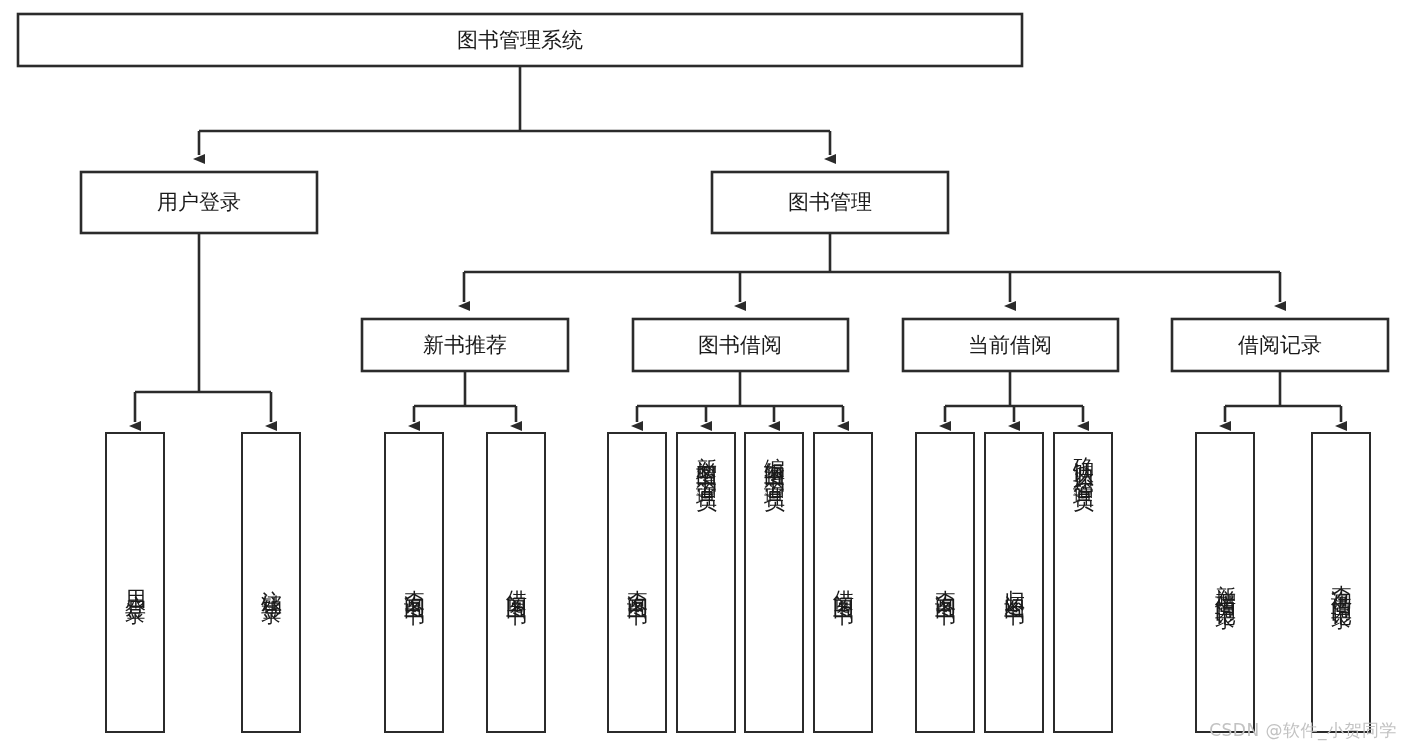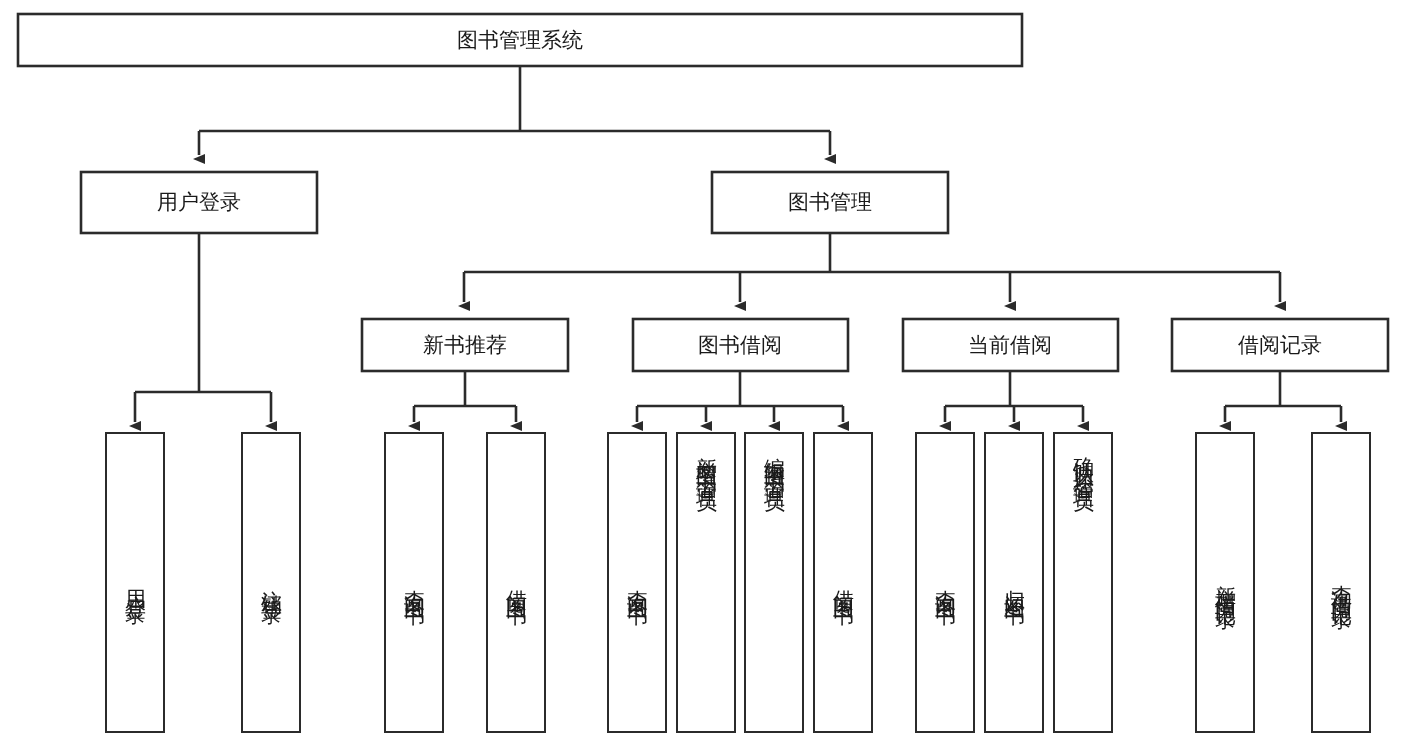--- a/index.html
+++ b/index.html
@@ -216,14 +216,15 @@
     <span class="vtext">确认归还（管理员）</span>
   </div>
 
   <div class="vert-node center-text" style="left:1195px; top:432px; width:60px; height:301px;">
     <span class="vtext">新增借阅记录</span>
   </div>
   <div class="vert-node center-text" style="left:1311px; top:432px; width:60px; height:301px;">
     <span class="vtext">查询借阅记录</span>
   </div>
 
+  <div class="watermark">CSDN @软件_小贺同学</div>
 
 </div>
 
 </body></html>

